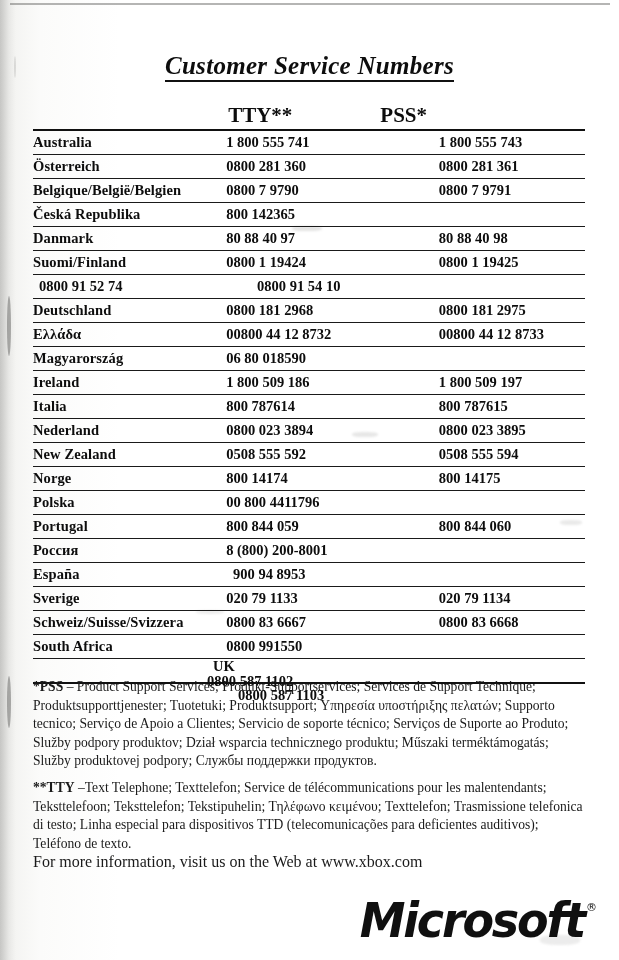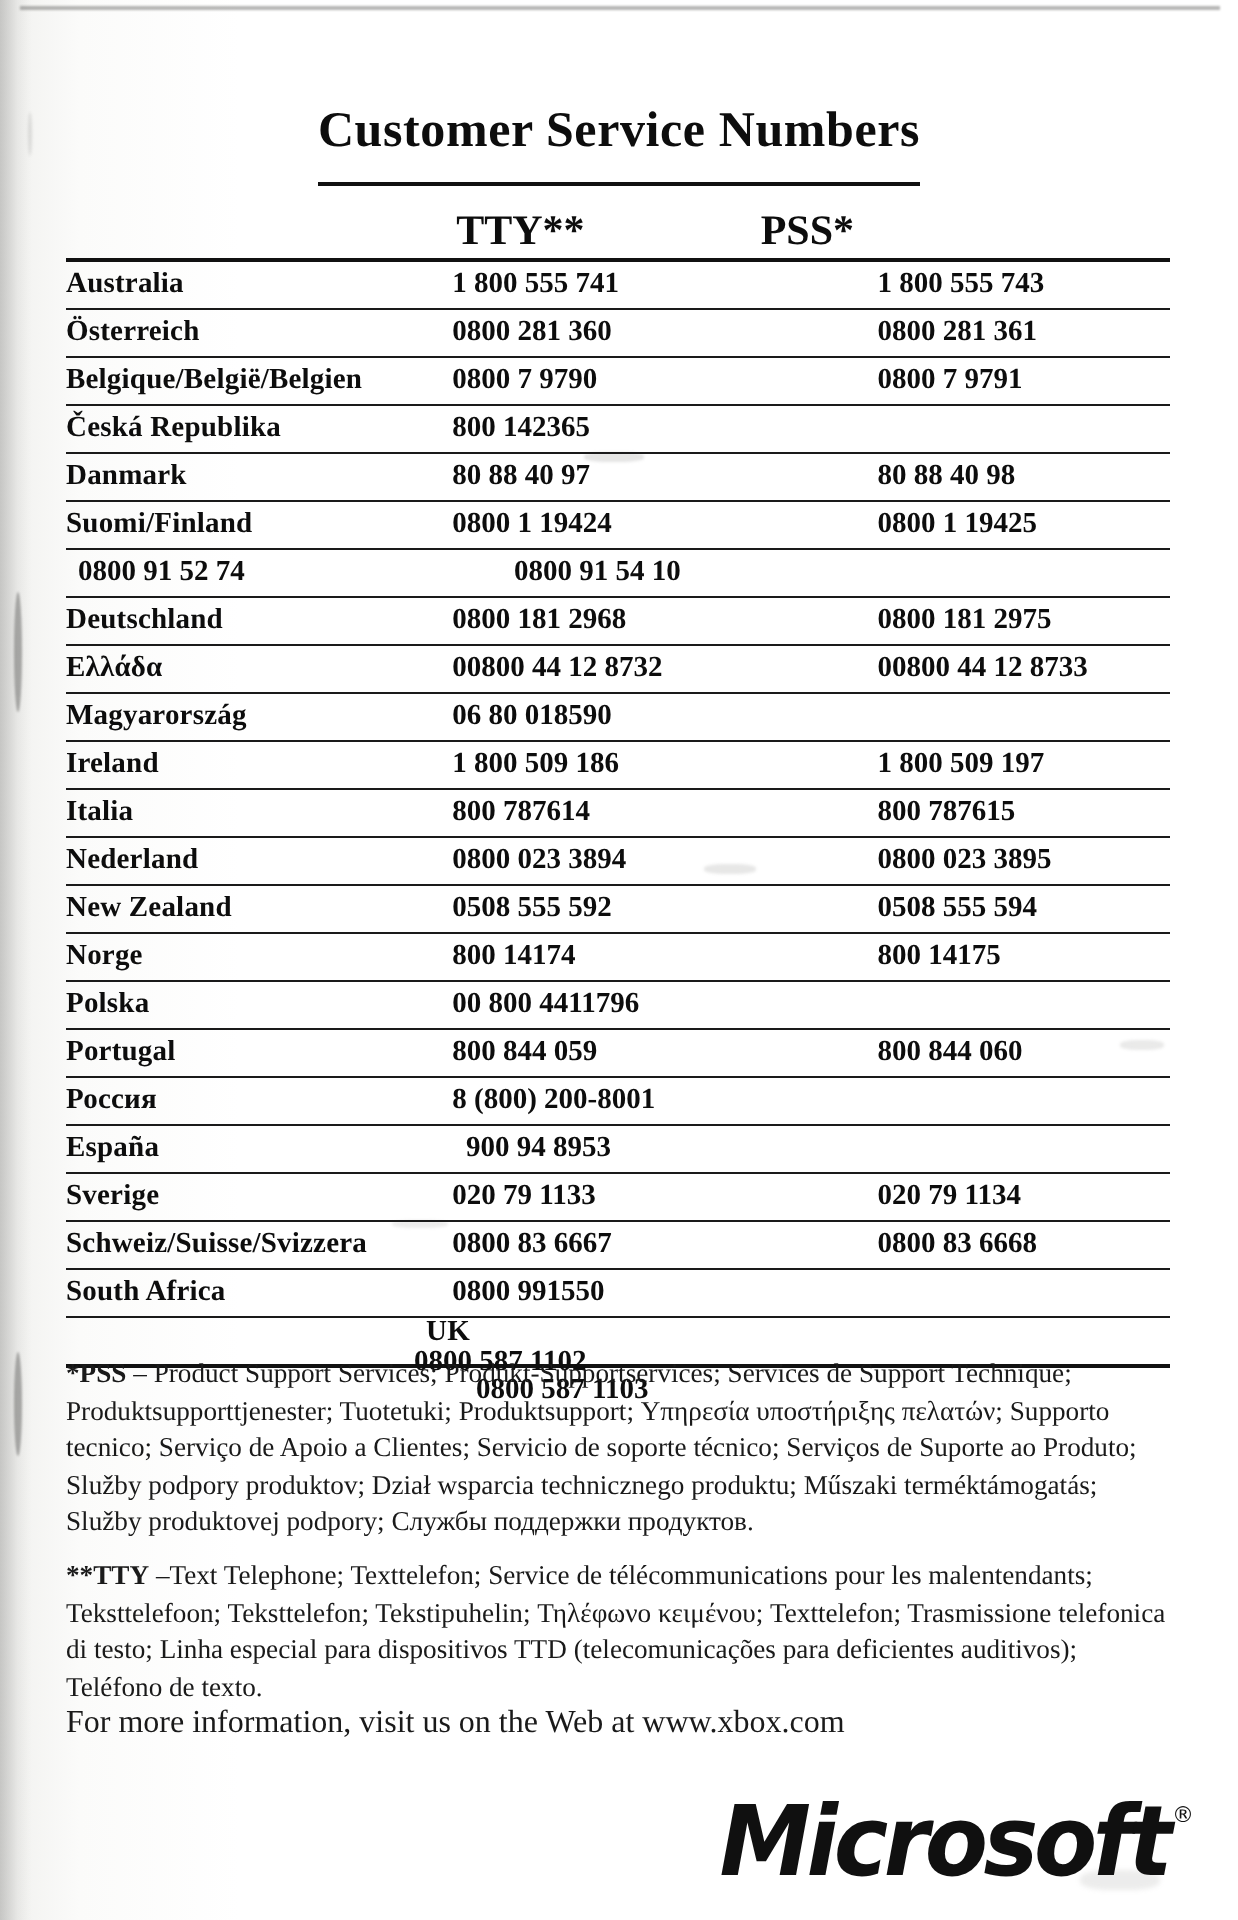--- a/index.html
+++ b/index.html
@@ -65,21 +65,22 @@
     left: 0; top: 52px;
     width: 619px;
     text-align: center;
     font-size: 25px;
     font-weight: bold;
     letter-spacing: .3px;
   }
   .title span {
     display: inline-block;
     border-bottom: 2.5px solid #111;
-    padding-bottom: 11px;
+    padding-bottom: 0;
+    font-style: italic;
   }
 
   
   .table {
     position: absolute;
     left: 33px;
     top: 98px;
     width: 552px;
   }
   .col-country { width: 192px; }

